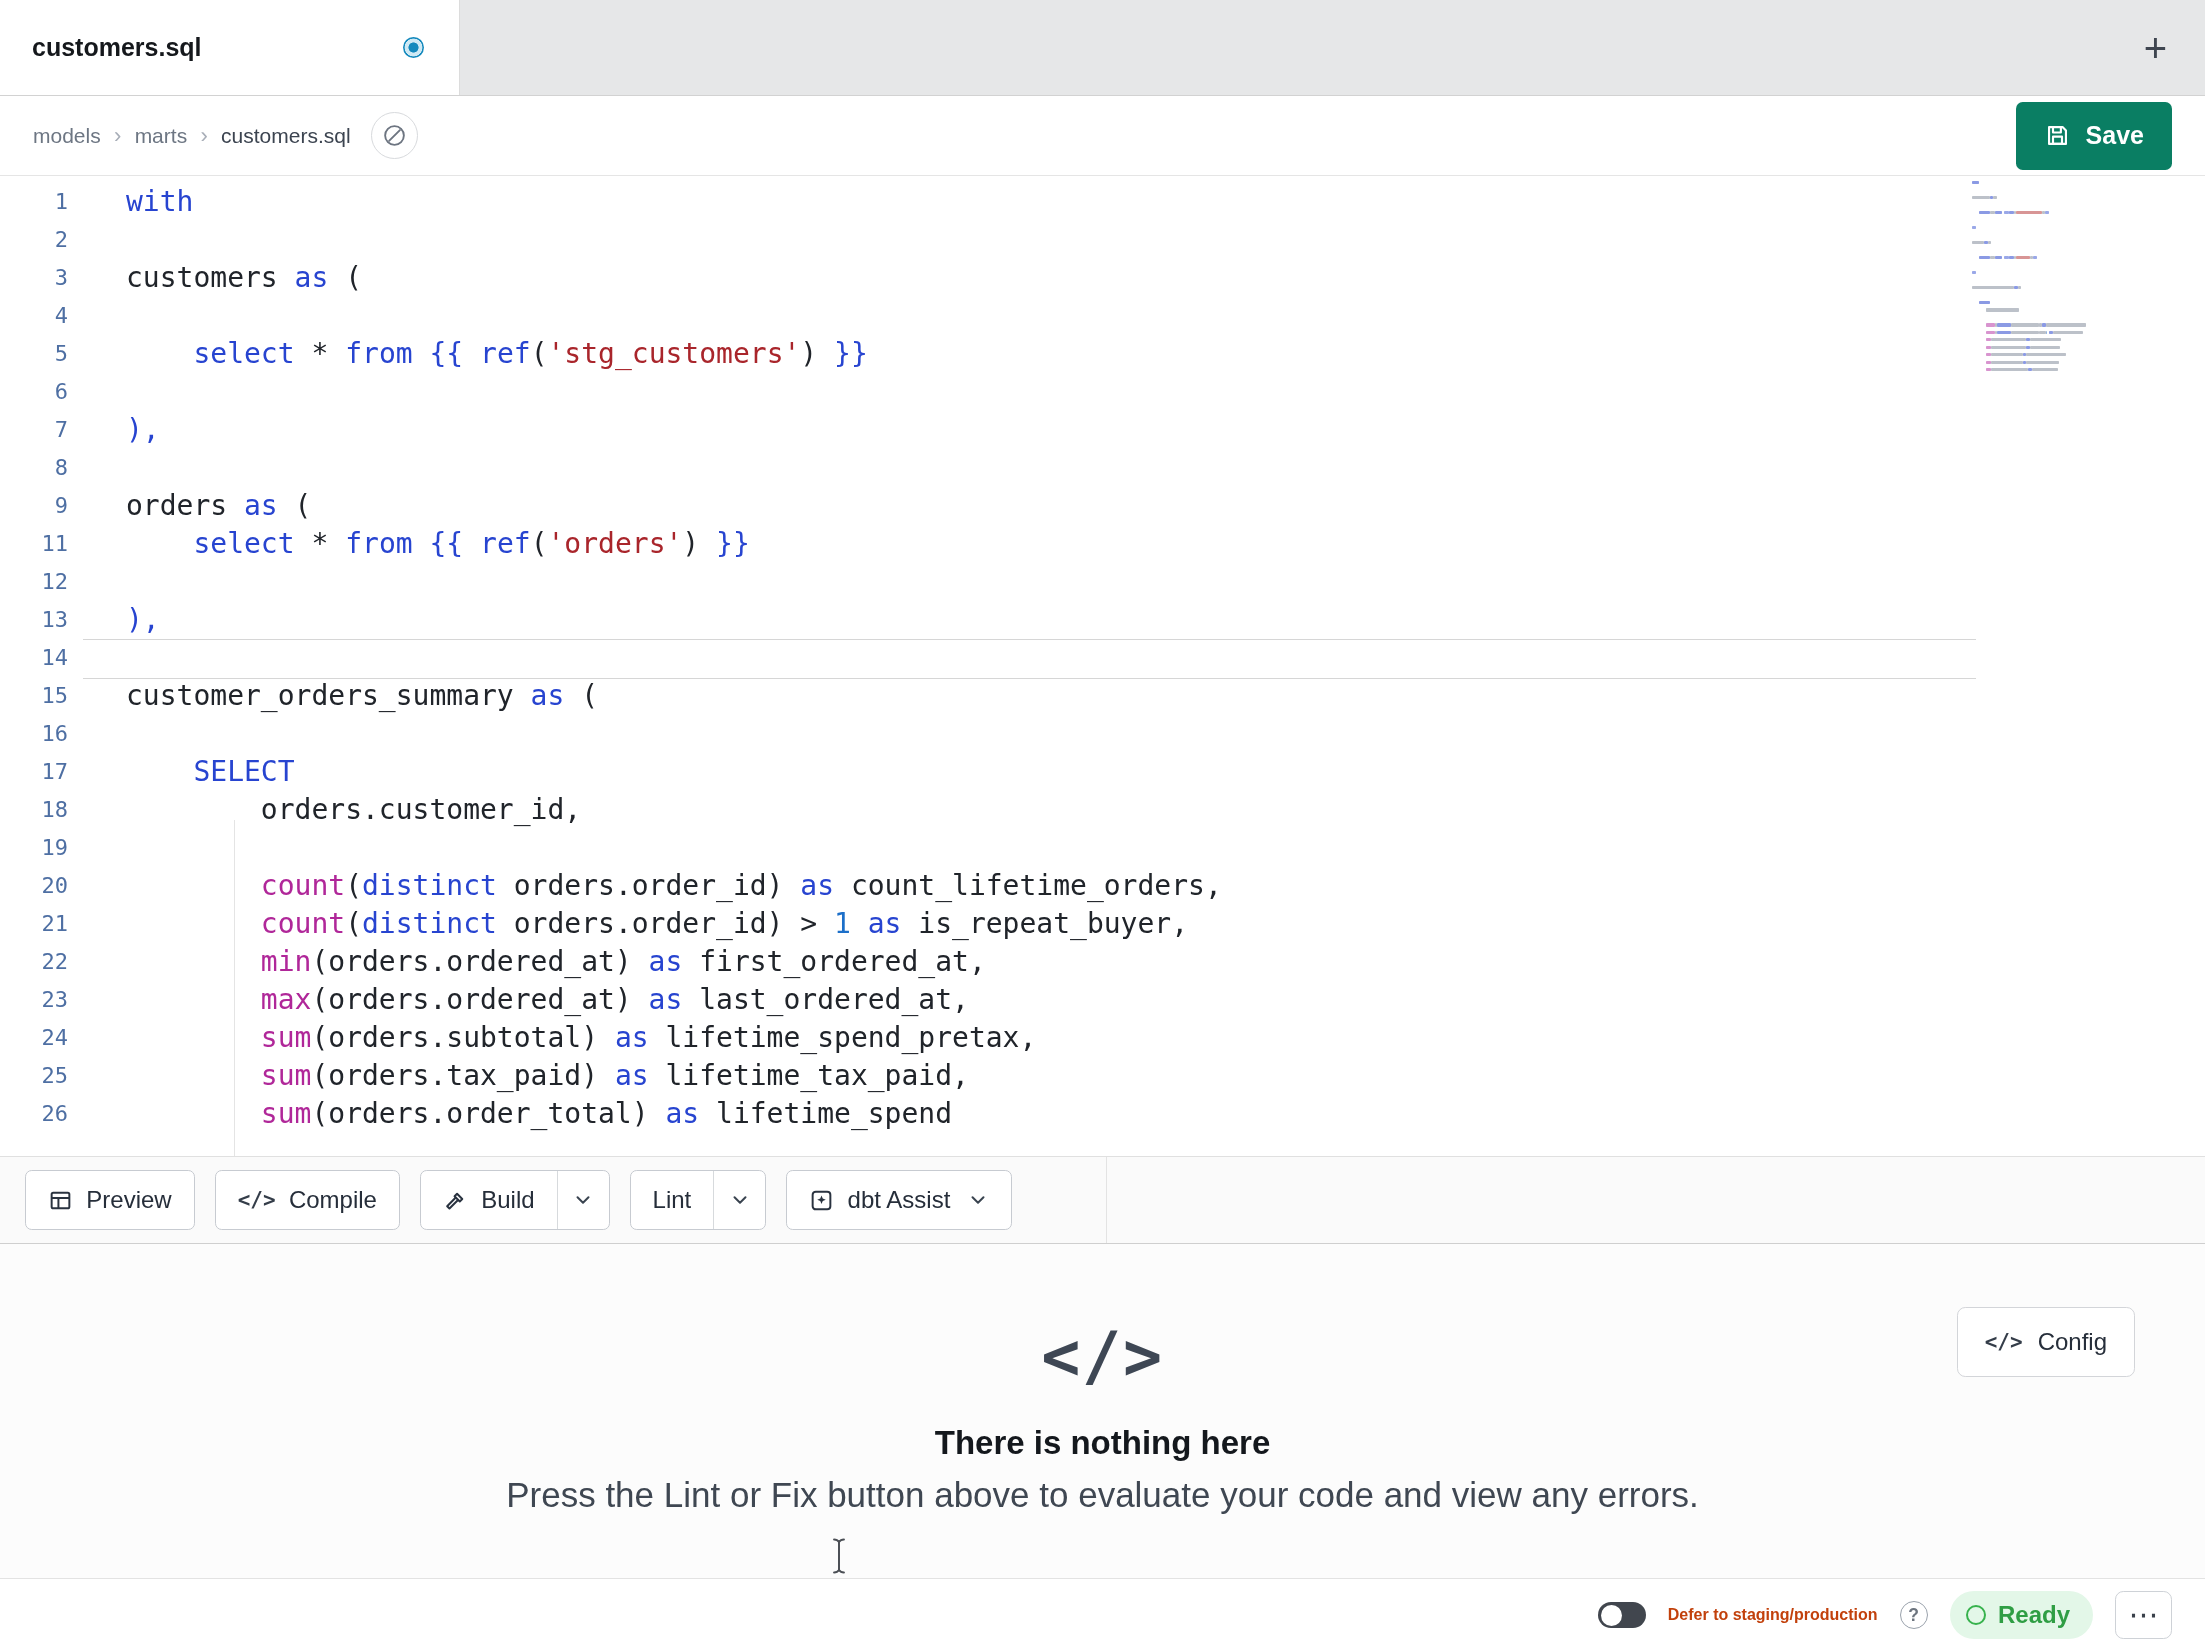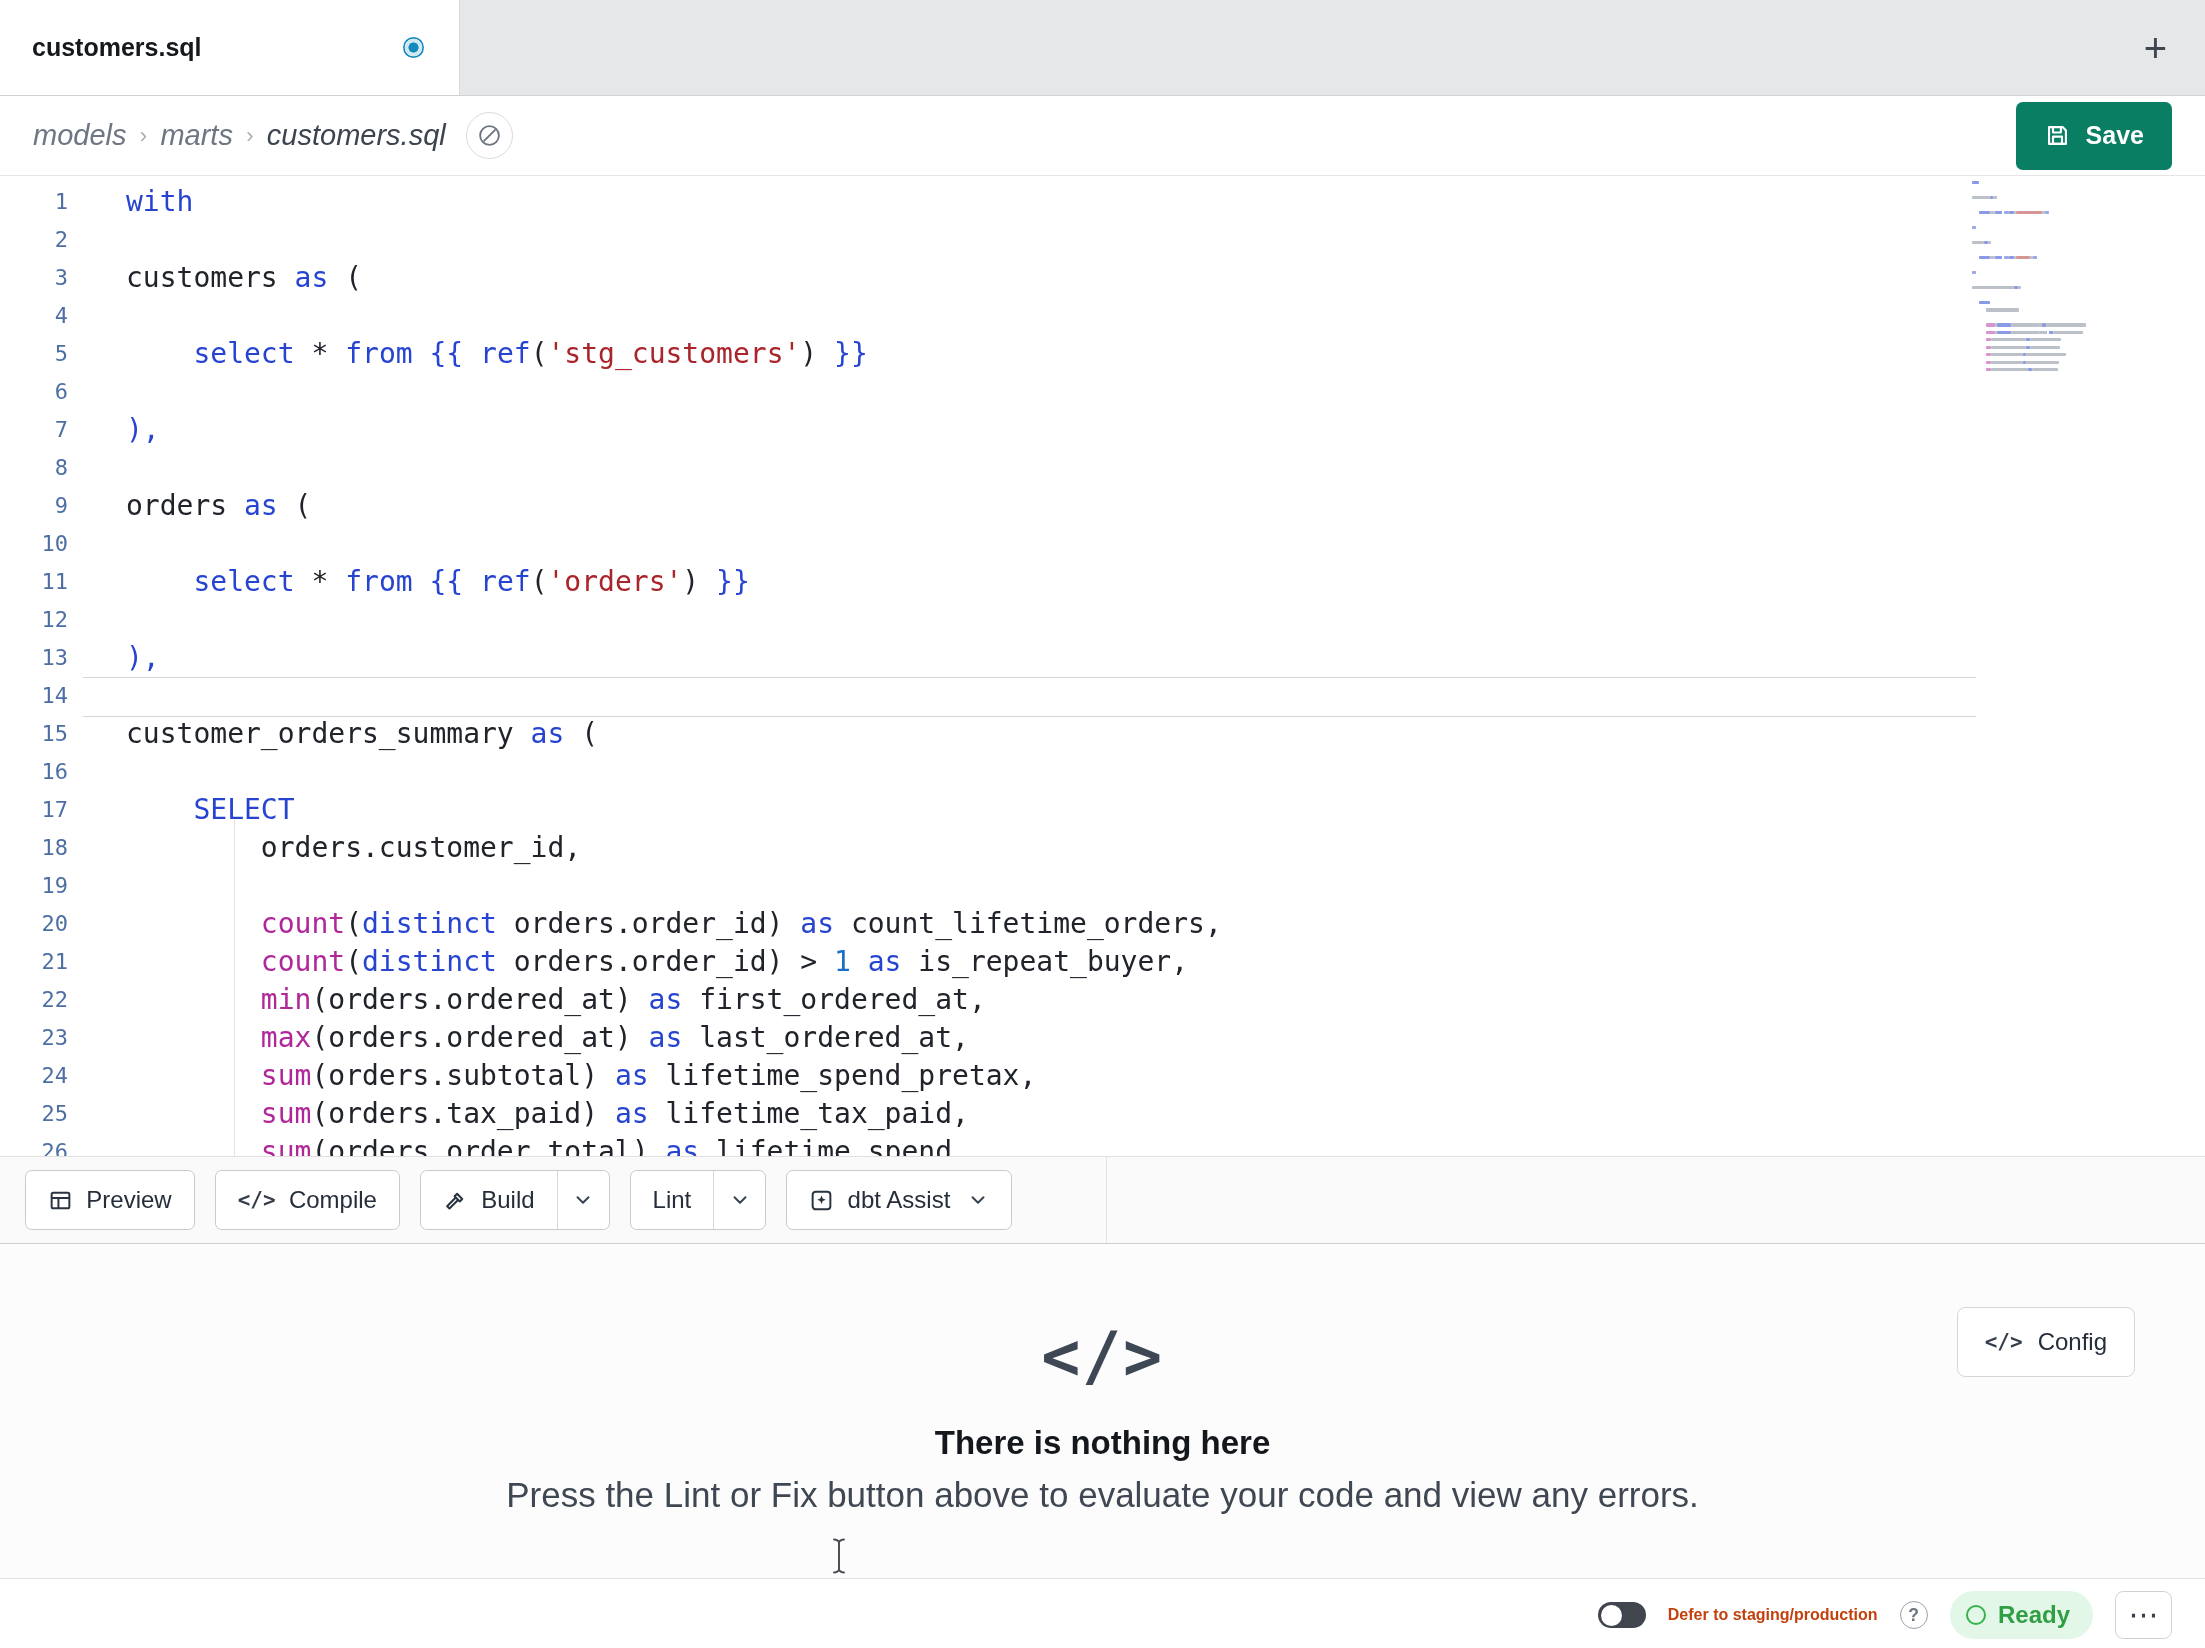--- a/index.html
+++ b/index.html
@@ -12,21 +12,21 @@
   .file-tab { width:460px; background:#fff; display:flex; align-items:center; justify-content:space-between; padding:0 35px 0 32px; border-right:0.8px solid #dcdcdc; cursor:pointer; }
   .tab-title { font-size:25px; font-weight:700; color:#15181c; }
   .dirty-dot { width:21px; height:21px; border-radius:50%;
     background: radial-gradient(circle at center, #1489bd 0 32%, #cfe9f4 36% 58%, #1489bd 62% 100%); }
   .new-tab { position:absolute; right:22px; top:50%; transform:translateY(-50%); width:55px; height:55px;
     display:flex; align-items:center; justify-content:center; background:transparent; border:none;
     font-size:40px; font-weight:300; color:#3f4650; cursor:pointer; line-height:1; }
 
   
   .crumbbar { height:80px; background:#fff; border-bottom:0.8px solid #e5e5e5; display:flex; align-items:center; padding:0 33px; position:relative; z-index:1; }
-  .crumb { font-size:29px; color:#6d7683; cursor:pointer;font-style:italic; }
+  .crumb { font-size:21px; color:#6d7683; cursor:pointer; }
   .crumb.current { color:#3c4450; }
   .crumb-sep { font-size:22px; color:#a8aeb8; margin:0 13.3px; }
   .crumb-icon-btn { width:47px; height:47px; border-radius:50%; border:0.8px solid #d8dadd; background:#fff;
     display:flex; align-items:center; justify-content:center; margin-left:20px; cursor:pointer; }
   .save-btn { position:absolute; right:33px; top:50%; transform:translateY(-50%); height:68px; padding:0 28px;
     background:#0a7e63; border:none; border-radius:6.7px; color:#fff; font-size:25px; font-weight:600;
     display:flex; align-items:center; gap:15px; cursor:pointer; }
 
   
   .editor { position:relative; height:980px; background:#fff; overflow:hidden; }
@@ -165,24 +165,20 @@
         </div>
         <div class="code-line">
           <span class="gutter-num">8</span>
           <span class="code-text"></span>
         </div>
         <div class="code-line">
           <span class="gutter-num">9</span>
           <span class="code-text"><span class="tk-txt">orders </span><span class="tk-kw">as</span><span class="tk-txt"> (</span></span>
         </div>
         <div class="code-line">
-          <span class="gutter-num">10</span>
-          <span class="code-text"></span>
-        </div>
-        <div class="code-line">
           <span class="gutter-num">11</span>
           <span class="code-text"><span class="tk-txt">    </span><span class="tk-kw">select</span><span class="tk-txt"> * </span><span class="tk-kw">from</span><span class="tk-txt"> </span><span class="tk-jin">{{ </span><span class="tk-kw">ref</span><span class="tk-txt">(</span><span class="tk-str">'orders'</span><span class="tk-txt">) </span><span class="tk-jin">}}</span></span>
         </div>
         <div class="code-line">
           <span class="gutter-num">12</span>
           <span class="code-text"></span>
         </div>
         <div class="code-line">
           <span class="gutter-num">13</span>
           <span class="code-text"><span class="tk-pun">),</span></span>

